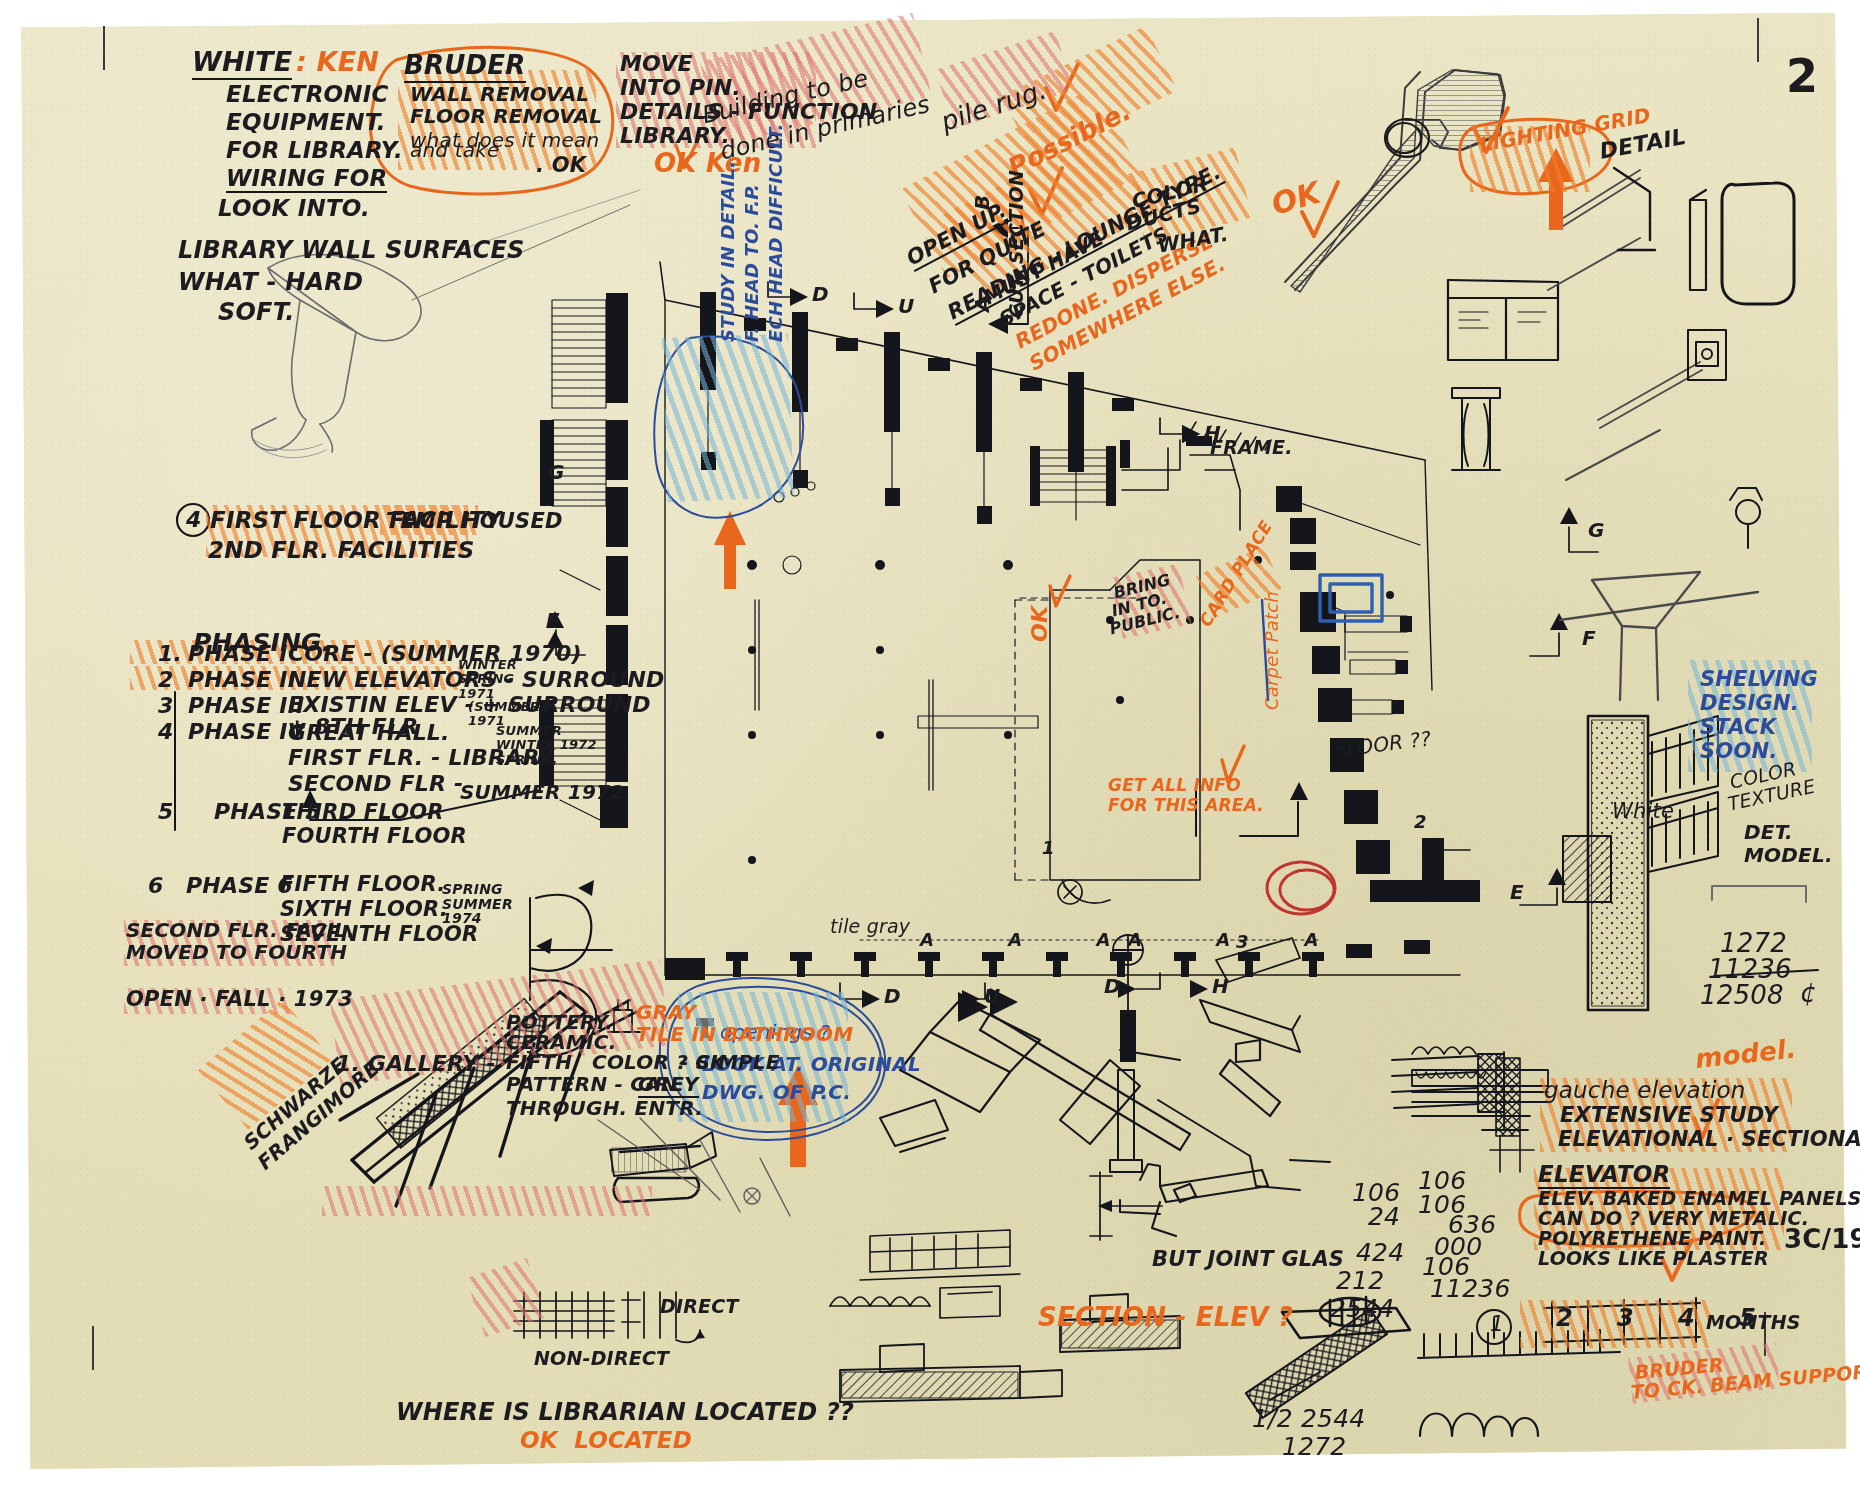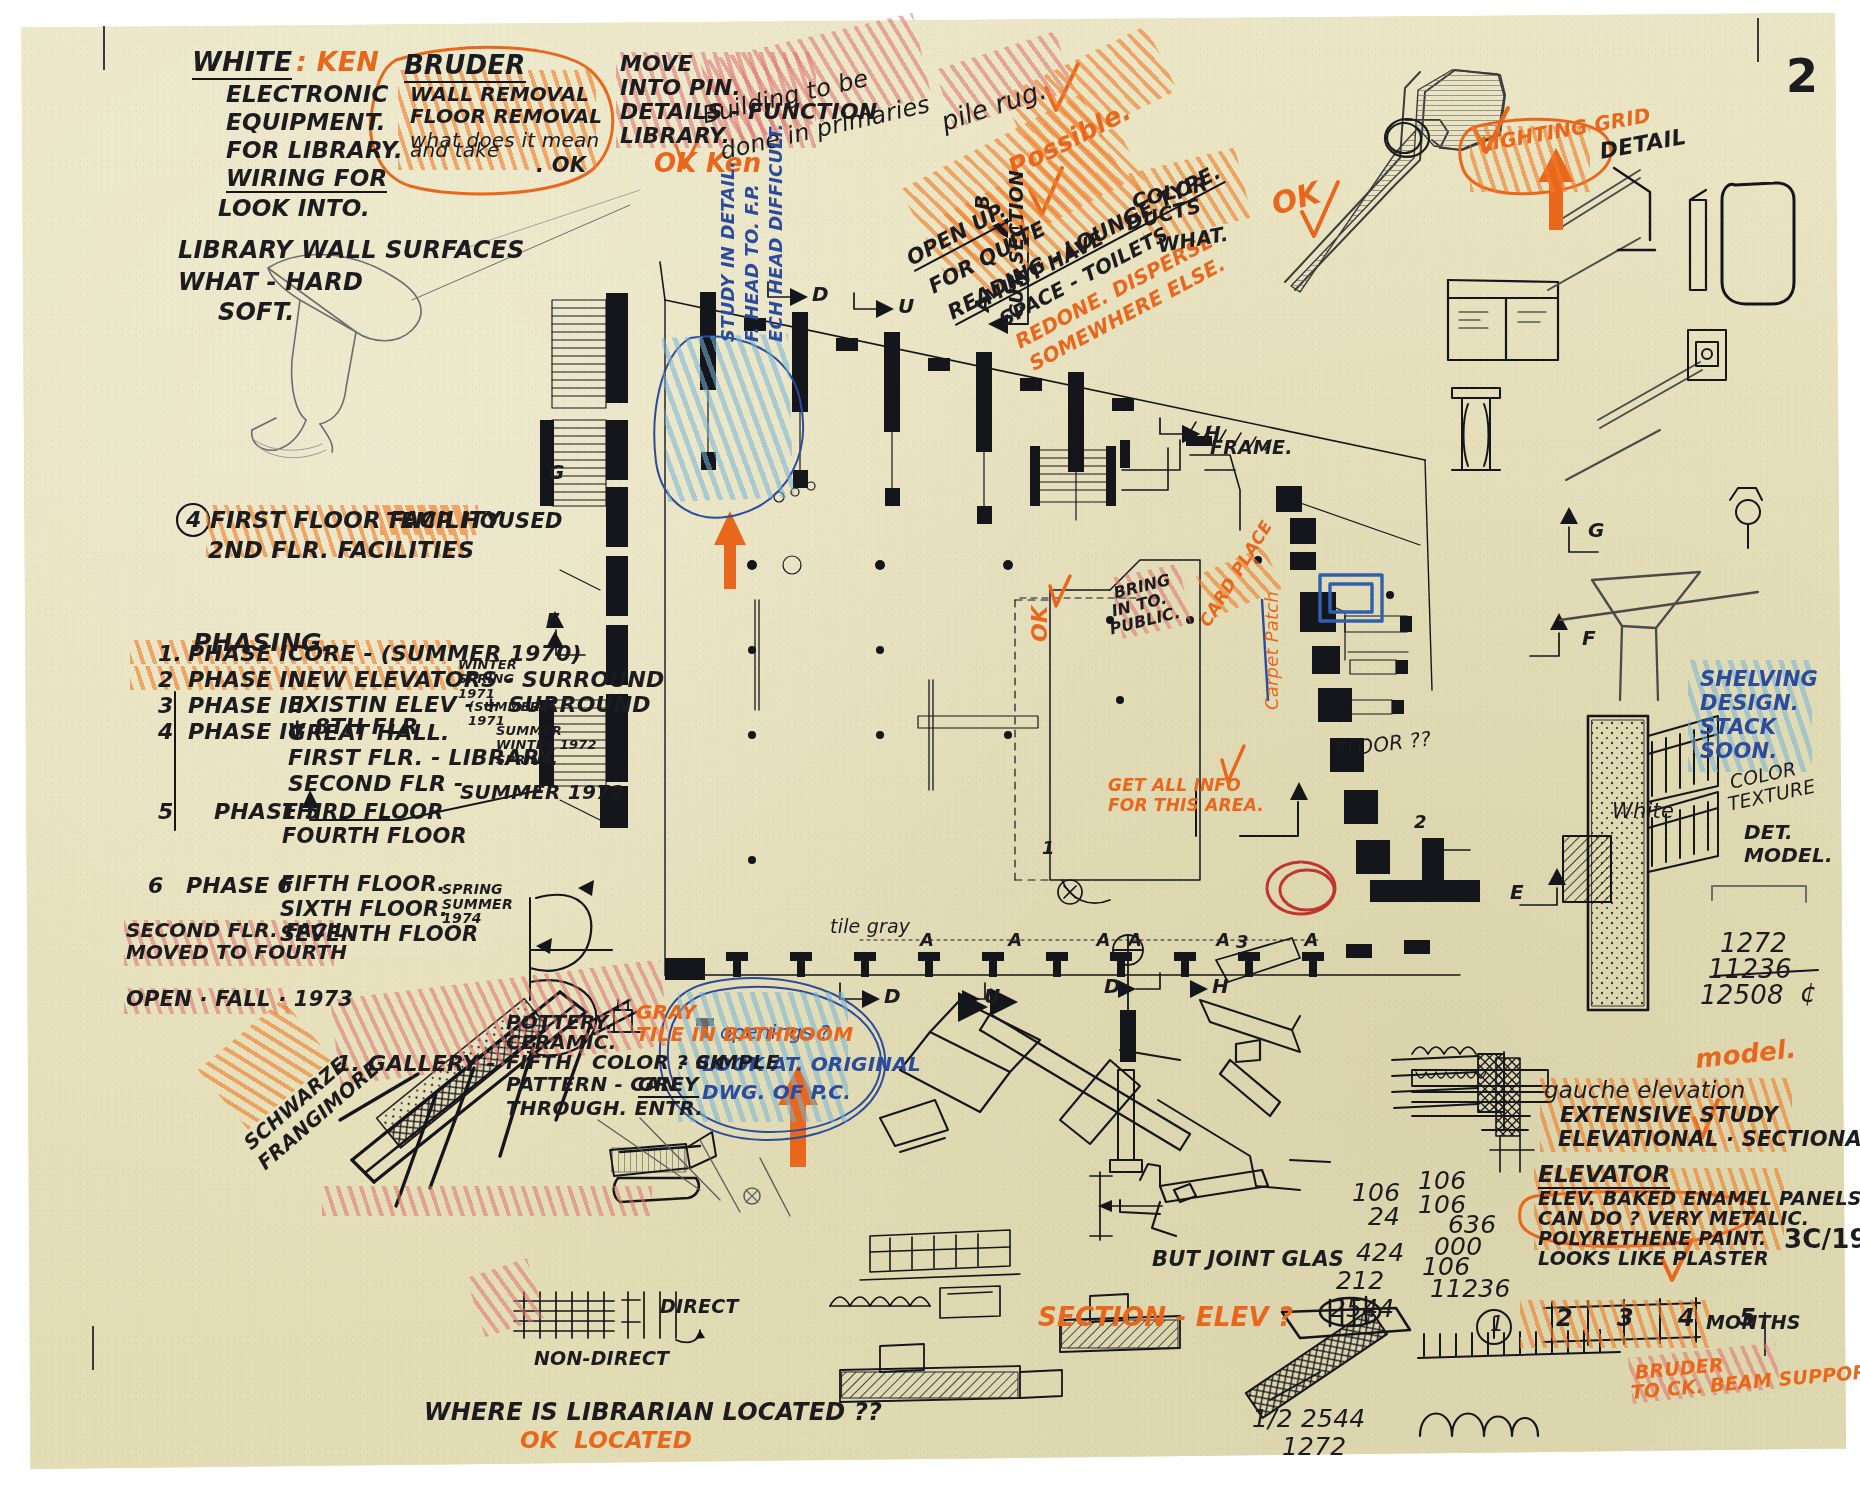--- a/index.html
+++ b/index.html
@@ -1001,21 +1001,21 @@
     <div class="hw it bold" style="left:506px;top:1052px;font-size:20px;">FIFTH</div>
     <div class="hw it bold" style="left:592px;top:1052px;font-size:20px;">COLOR ? CK</div>
     <div class="hw it bold" style="left:680px;top:1052px;font-size:20px;">- SIMPLE</div>
     <div class="hw it bold" style="left:506px;top:1074px;font-size:20px;">PATTERN - CAN</div>
     <div class="hw it bold ul" style="left:638px;top:1074px;font-size:20px;">GREY</div>
     <div class="hw it bold" style="left:506px;top:1098px;font-size:20px;">THROUGH. ENTR.</div>
     <div class="hw it bold ink-orange" style="left:636px;top:1002px;font-size:20px;">GRAY</div>
     <div class="hw it bold ink-orange" style="left:636px;top:1024px;font-size:20px;">TILE IN BATHROOM</div>
     <div class="hw it bold" style="left:500px;top:1348px;font-size:19px;margin-left:34px;">NON-DIRECT</div>
     <div class="hw it bold" style="left:660px;top:1296px;font-size:19px;">DIRECT</div>
-    <div class="hw it bold" style="left:396px;top:1400px;font-size:24px;margin-left:28px;">WHERE IS LIBRARIAN LOCATED ??</div>
+    <div class="hw it bold" style="left:396px;top:1400px;font-size:24px;">WHERE IS LIBRARIAN LOCATED ??</div>
     <div class="hw it bold ink-orange" style="left:520px;top:1428px;font-size:23px;">OK  LOCATED</div>
     <div class="hw it bold" style="left:240px;top:1138px;font-size:20px;transform:rotate(-41deg);transform-origin:left top;">SCHWARZE</div>
     <div class="hw it bold" style="left:254px;top:1158px;font-size:20px;transform:rotate(-41deg);transform-origin:left top;">FRANGIMORE</div>
 
     <div class="hw it bold ink-blue" style="left:1700px;top:668px;font-size:21px;">SHELVING</div>
     <div class="hw it bold ink-blue" style="left:1700px;top:692px;font-size:21px;">DESIGN.</div>
     <div class="hw it bold ink-blue" style="left:1700px;top:716px;font-size:21px;">STACK</div>
     <div class="hw it bold ink-blue" style="left:1700px;top:740px;font-size:21px;">SOON.</div>
 
     <div class="hw it" style="left:1612px;top:800px;font-size:21px;">White</div>

